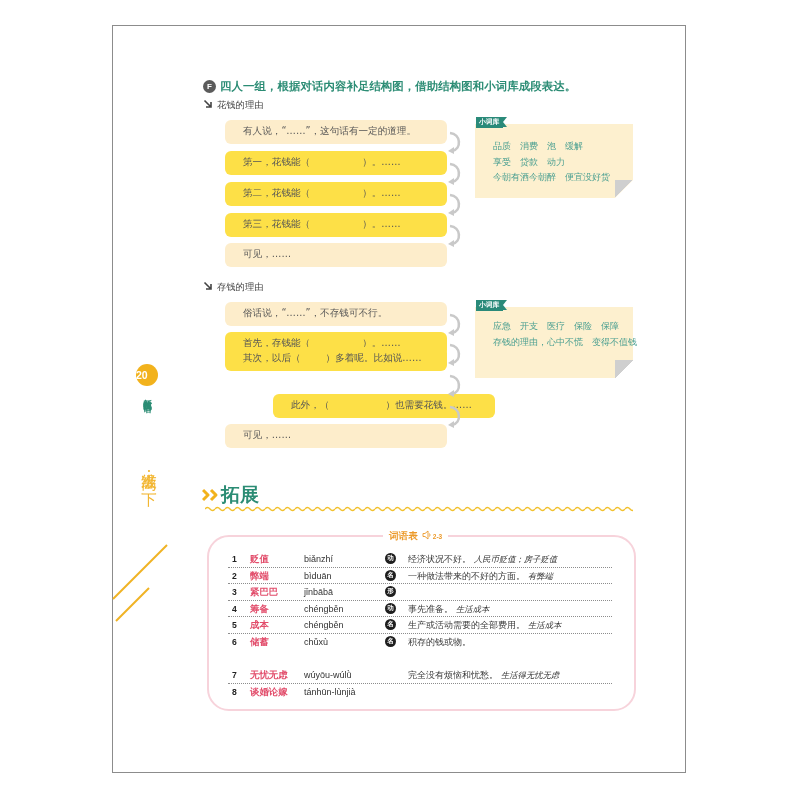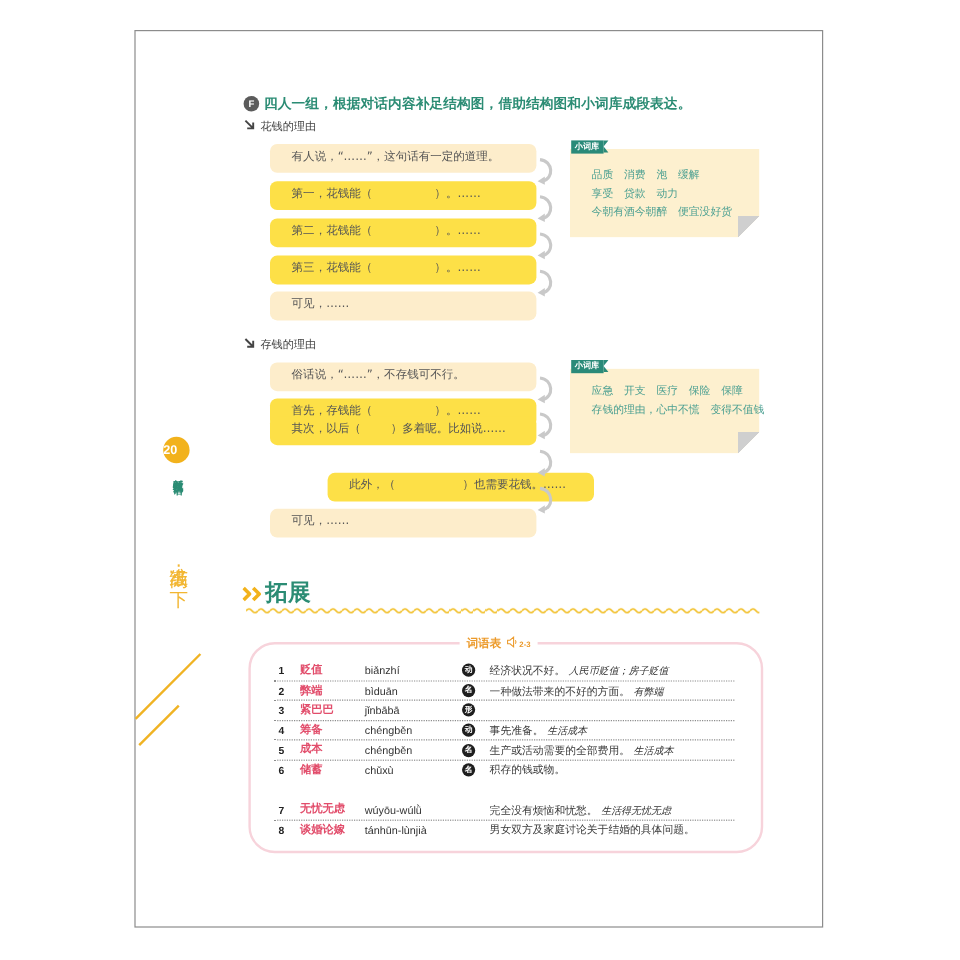--- a/index.html
+++ b/index.html
@@ -233,15 +233,14 @@
   <div class="vrow">
       <span class="c-num">7</span>
       <span class="c-word">无忧无虑</span>
       <span class="c-py">wúyōu-wúlǜ</span>
       <span class="c-def"><span>完全没有烦恼和忧愁。</span><span class="ex">生活得无忧无虑</span></span>
     </div>
   <div class="vrow last">
       <span class="c-num">8</span>
       <span class="c-word">谈婚论嫁</span>
       <span class="c-py">tánhūn-lùnjià</span>
-      <span class="c-def"><span>男女双方及家庭讨论关于结婚的具体问题。</span></span>
     </div>
 </div>
 
 </body></html>

